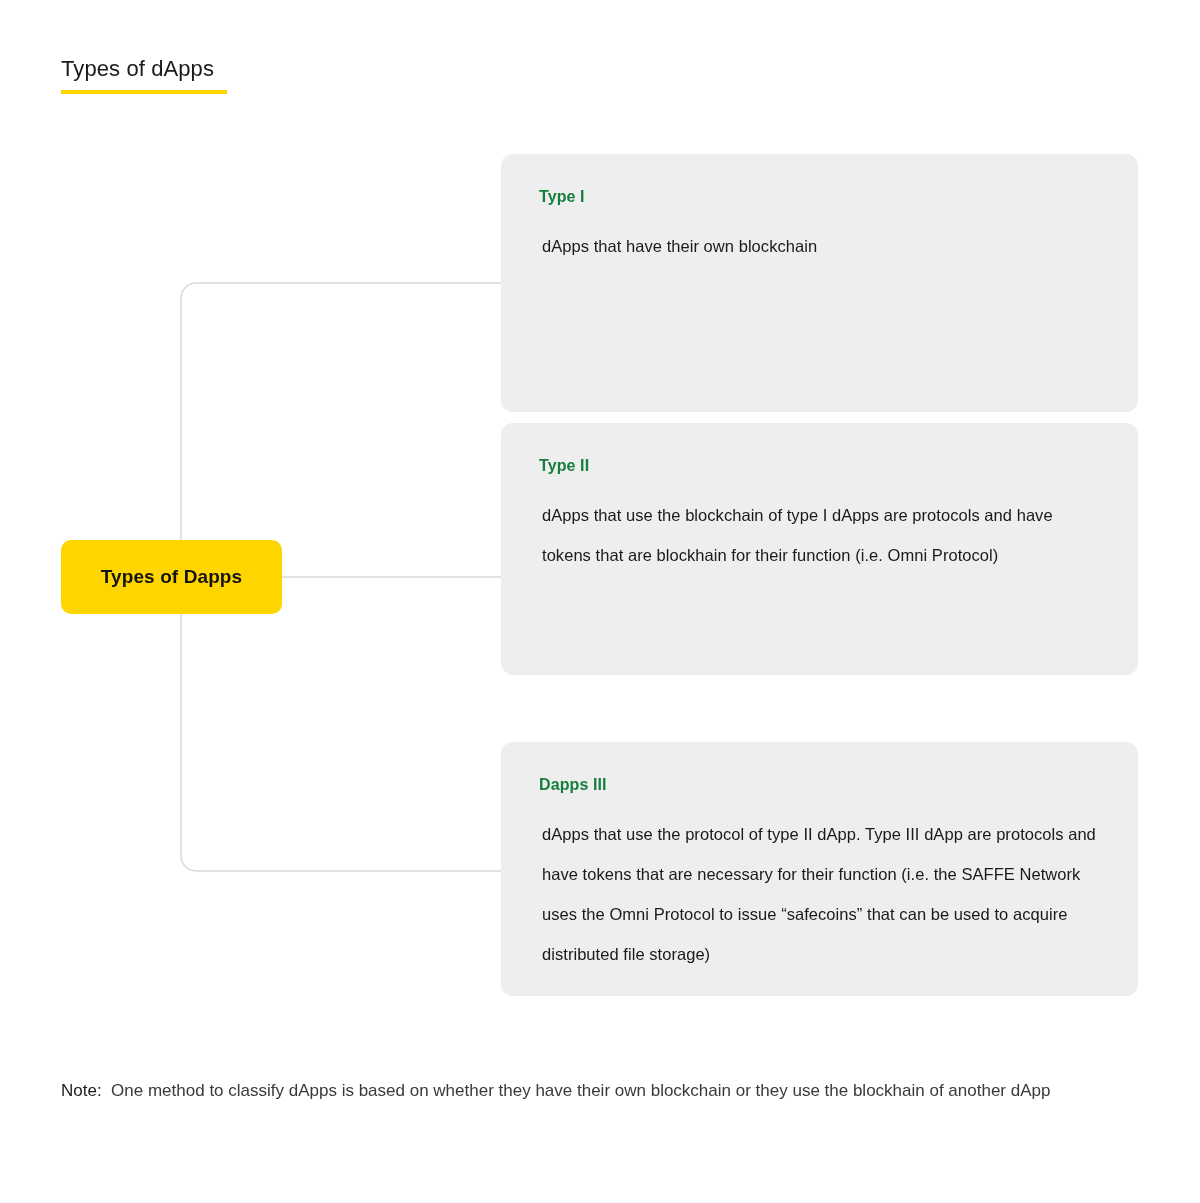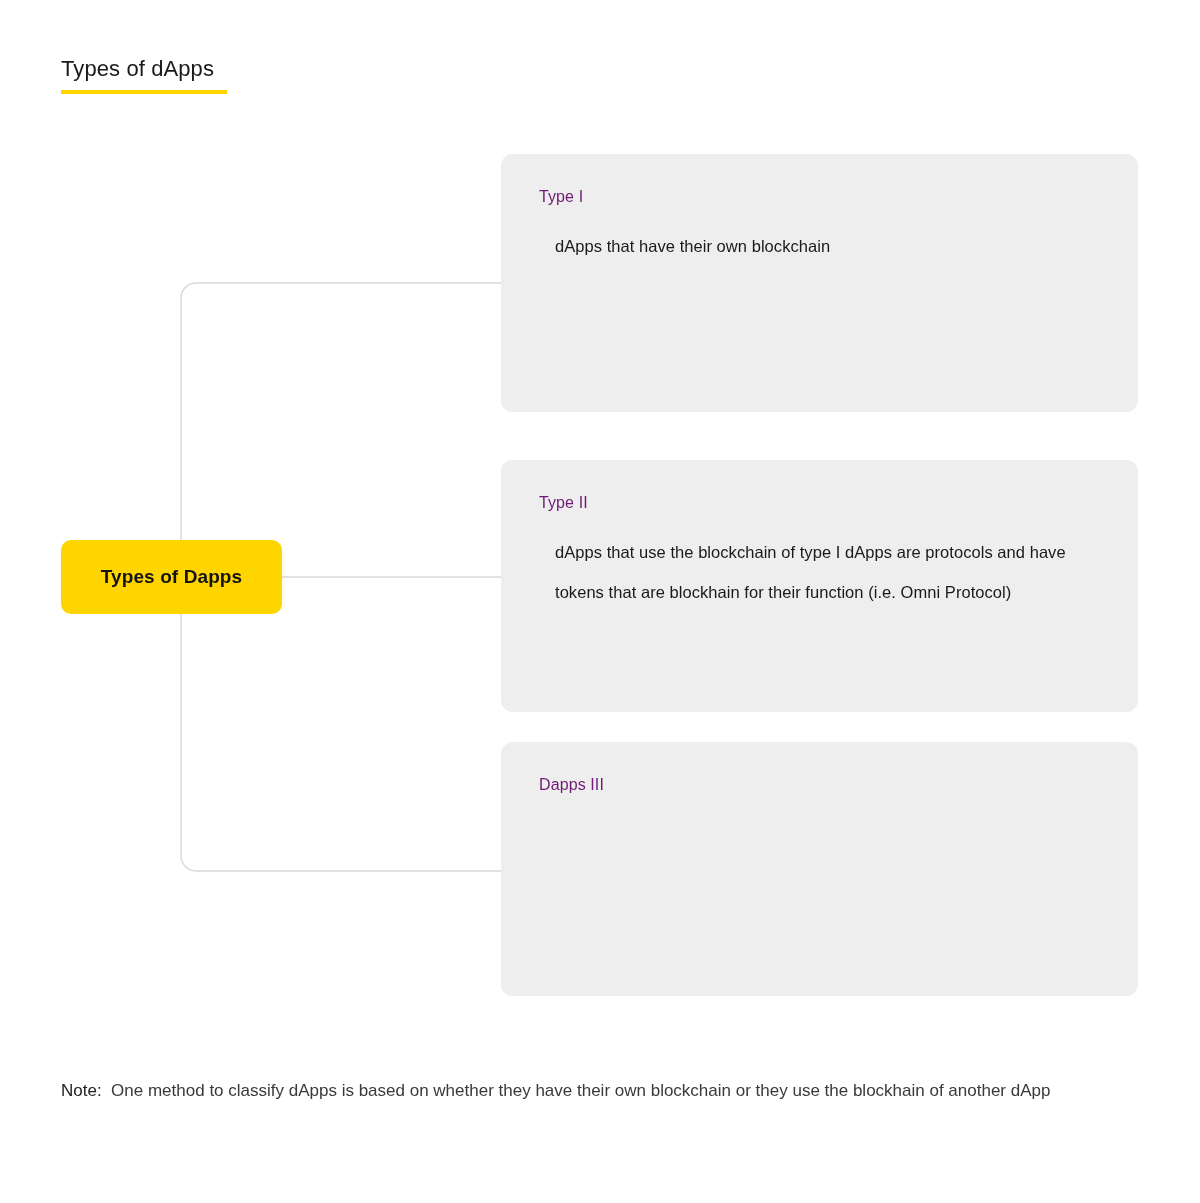--- a/index.html
+++ b/index.html
@@ -77,36 +77,36 @@
   .card {
     position: absolute;
     left: 501px;
     width: 637px;
     background: #eeeeee;
     border-radius: 12px;
     box-sizing: border-box;
     padding: 34px 38px 30px 38px;
   }
   .card-1 { top: 154px; height: 258px; }
-  .card-2 { top: 460px; height: 252px; }
+  .card-2 { top: 423px; height: 252px; }
   .card-3 { top: 742px; height: 254px; }
 
   .card-title {
     font-size: 16px;
-    font-weight: 400;
-    color: #701a75;
+    font-weight: 700;
+    color: #15803d;
     margin: 0 0 20px 0;
     letter-spacing: 0.1px;
   }
   .card-body {
     font-size: 16.5px;
     font-weight: 400;
     color: #1a1a1a;
     line-height: 40px;
-    margin: 16px;
+    margin: 3px;
     letter-spacing: 0.05px;
   }
 
   
   .note {
     position: absolute;
     left: 61px;
     top: 1072px;
     width: 1000px;
     font-size: 17px;
@@ -148,20 +148,21 @@
     <div class="card-body">dApps that have their own blockchain</div>
   </div>
 
   <div class="card card-2">
     <div class="card-title">Type II</div>
     <div class="card-body">dApps that use the blockchain of type I dApps are protocols and have tokens that are blockhain for their function (i.e. Omni Protocol)</div>
   </div>
 
   <div class="card card-3">
     <div class="card-title">Dapps III</div>
+    <div class="card-body">dApps that use the protocol of type II dApp. Type III dApp are protocols and have tokens that are necessary for their function (i.e. the SAFFE Network uses the Omni Protocol to issue “safecoins” that can be used to acquire distributed file storage)</div>
   </div>
 
 </div>
 
 <div class="note">
   <span class="note-label">Note:</span>&nbsp;
   <span class="note-text">One method to classify dApps is based on whether they have their own blockchain or they use the blockhain of another dApp</span>
 </div>
 
 </body></html>

